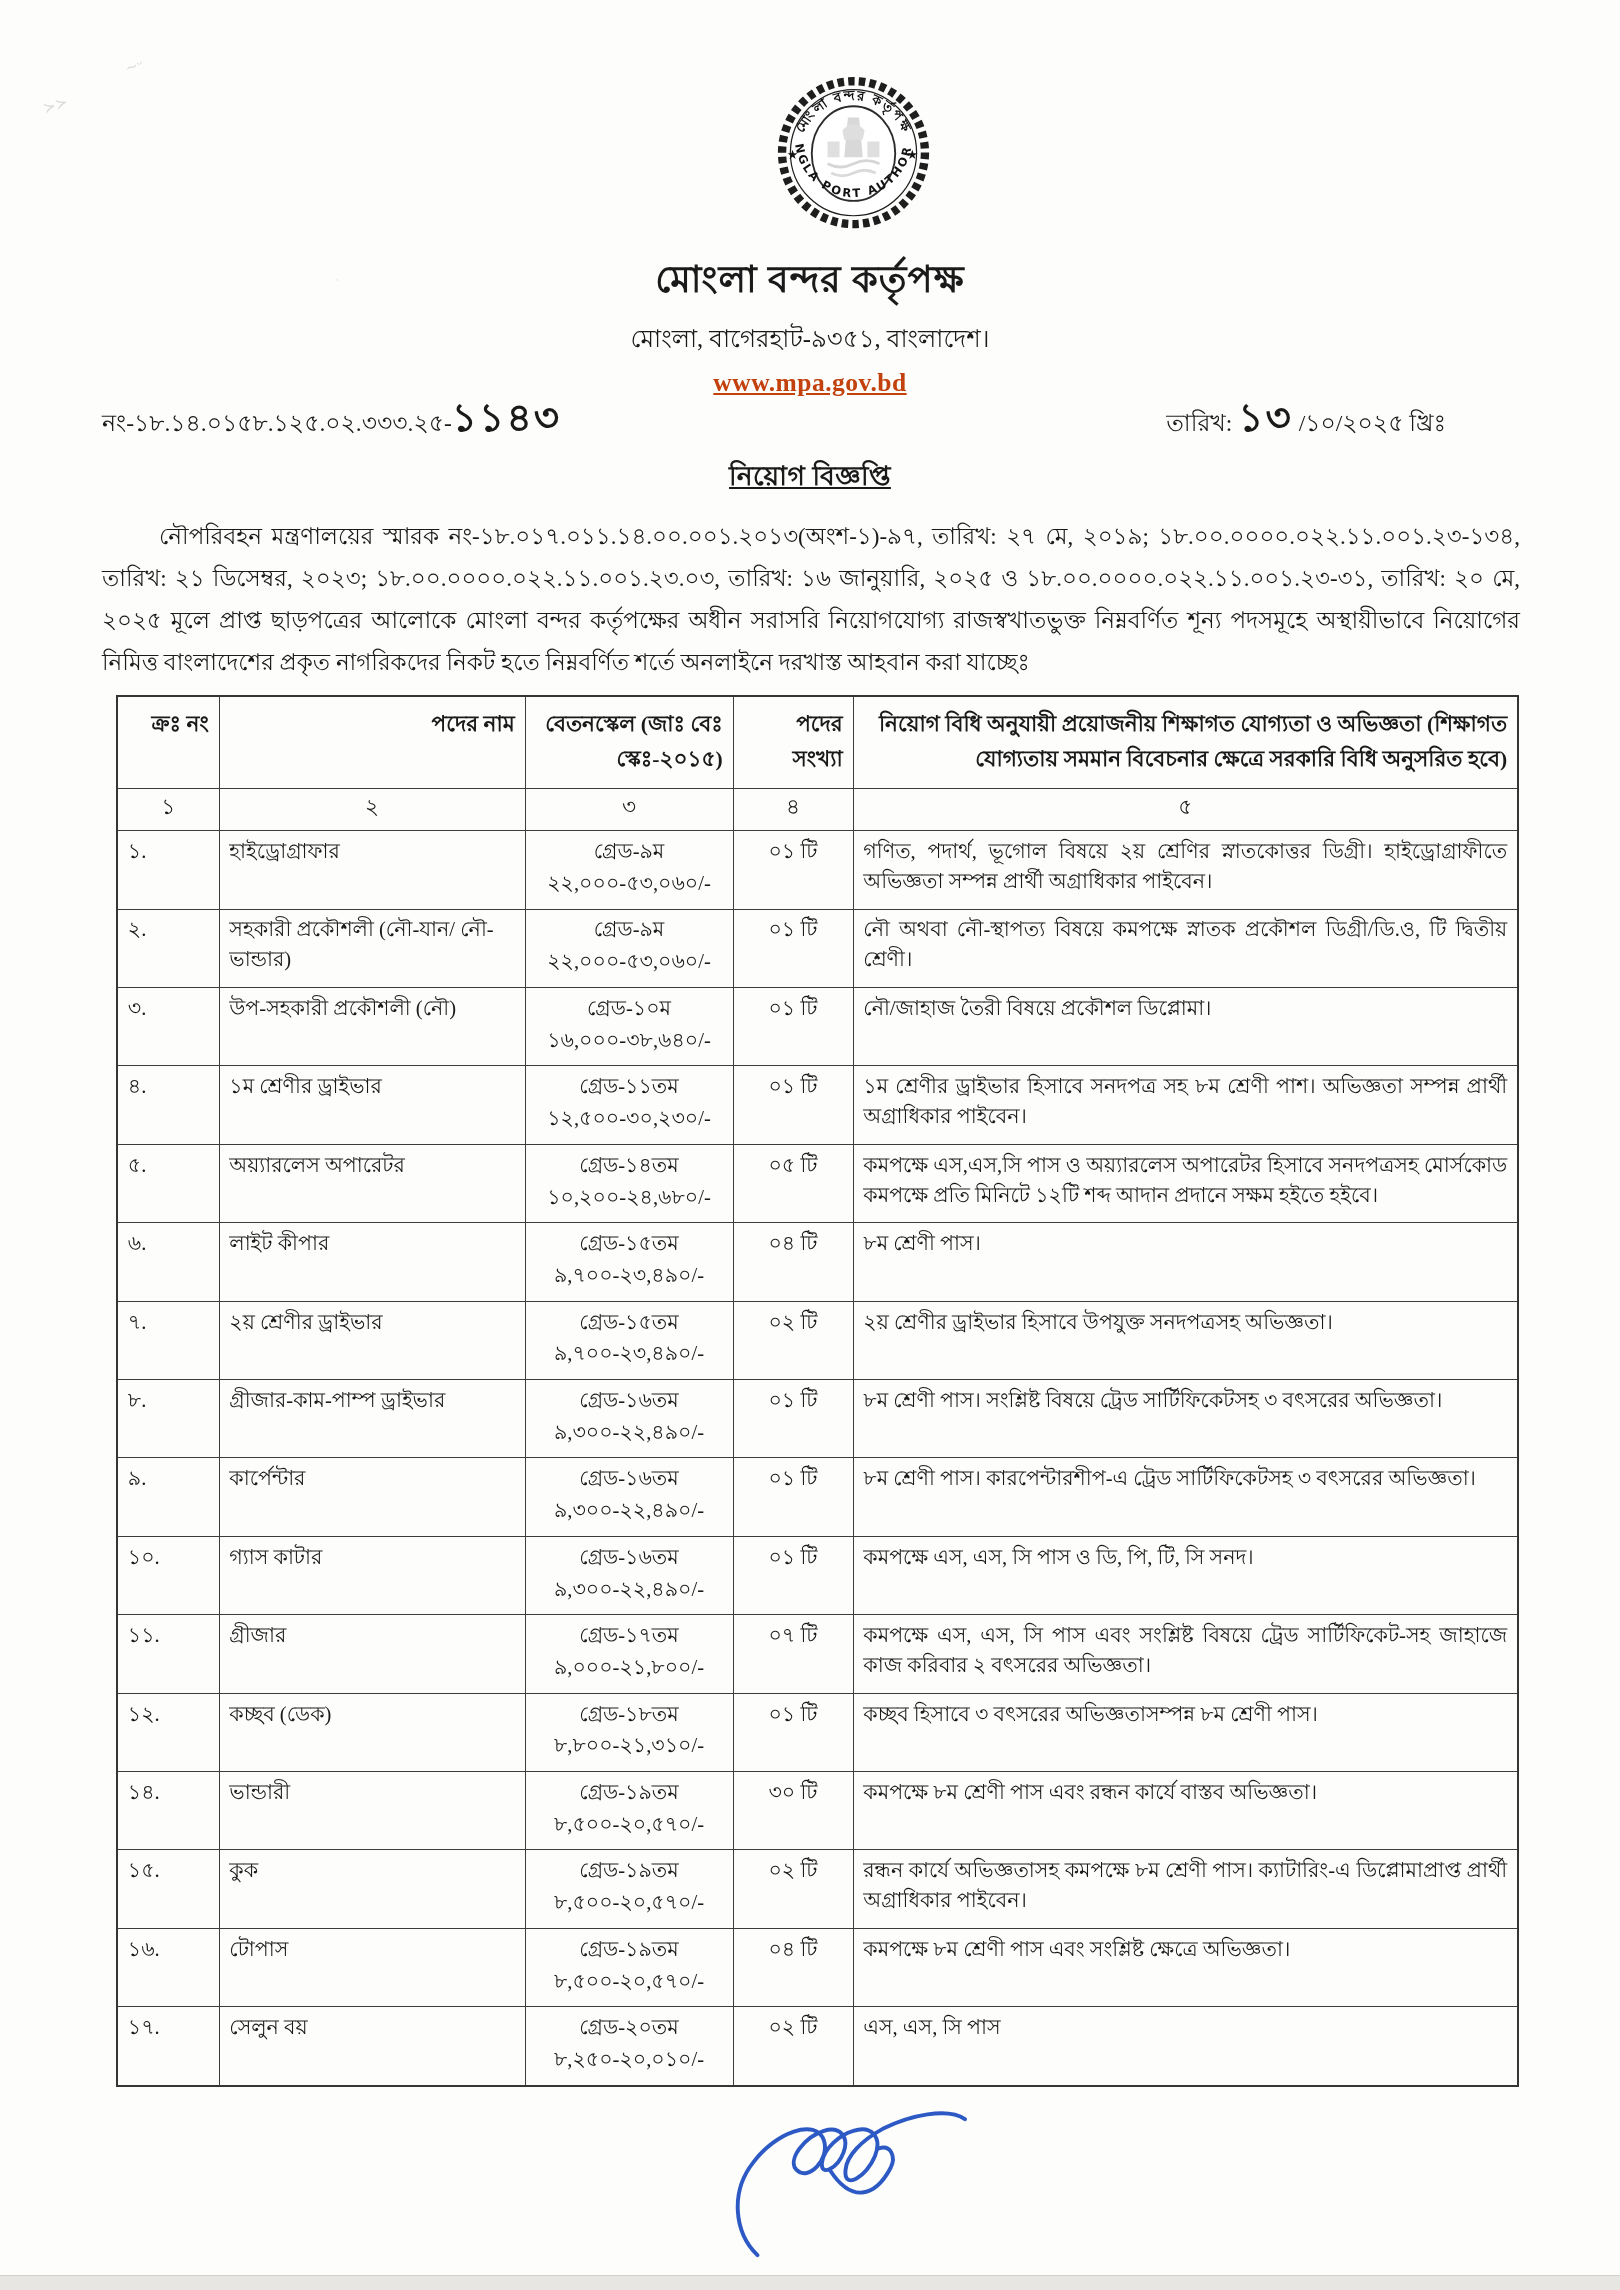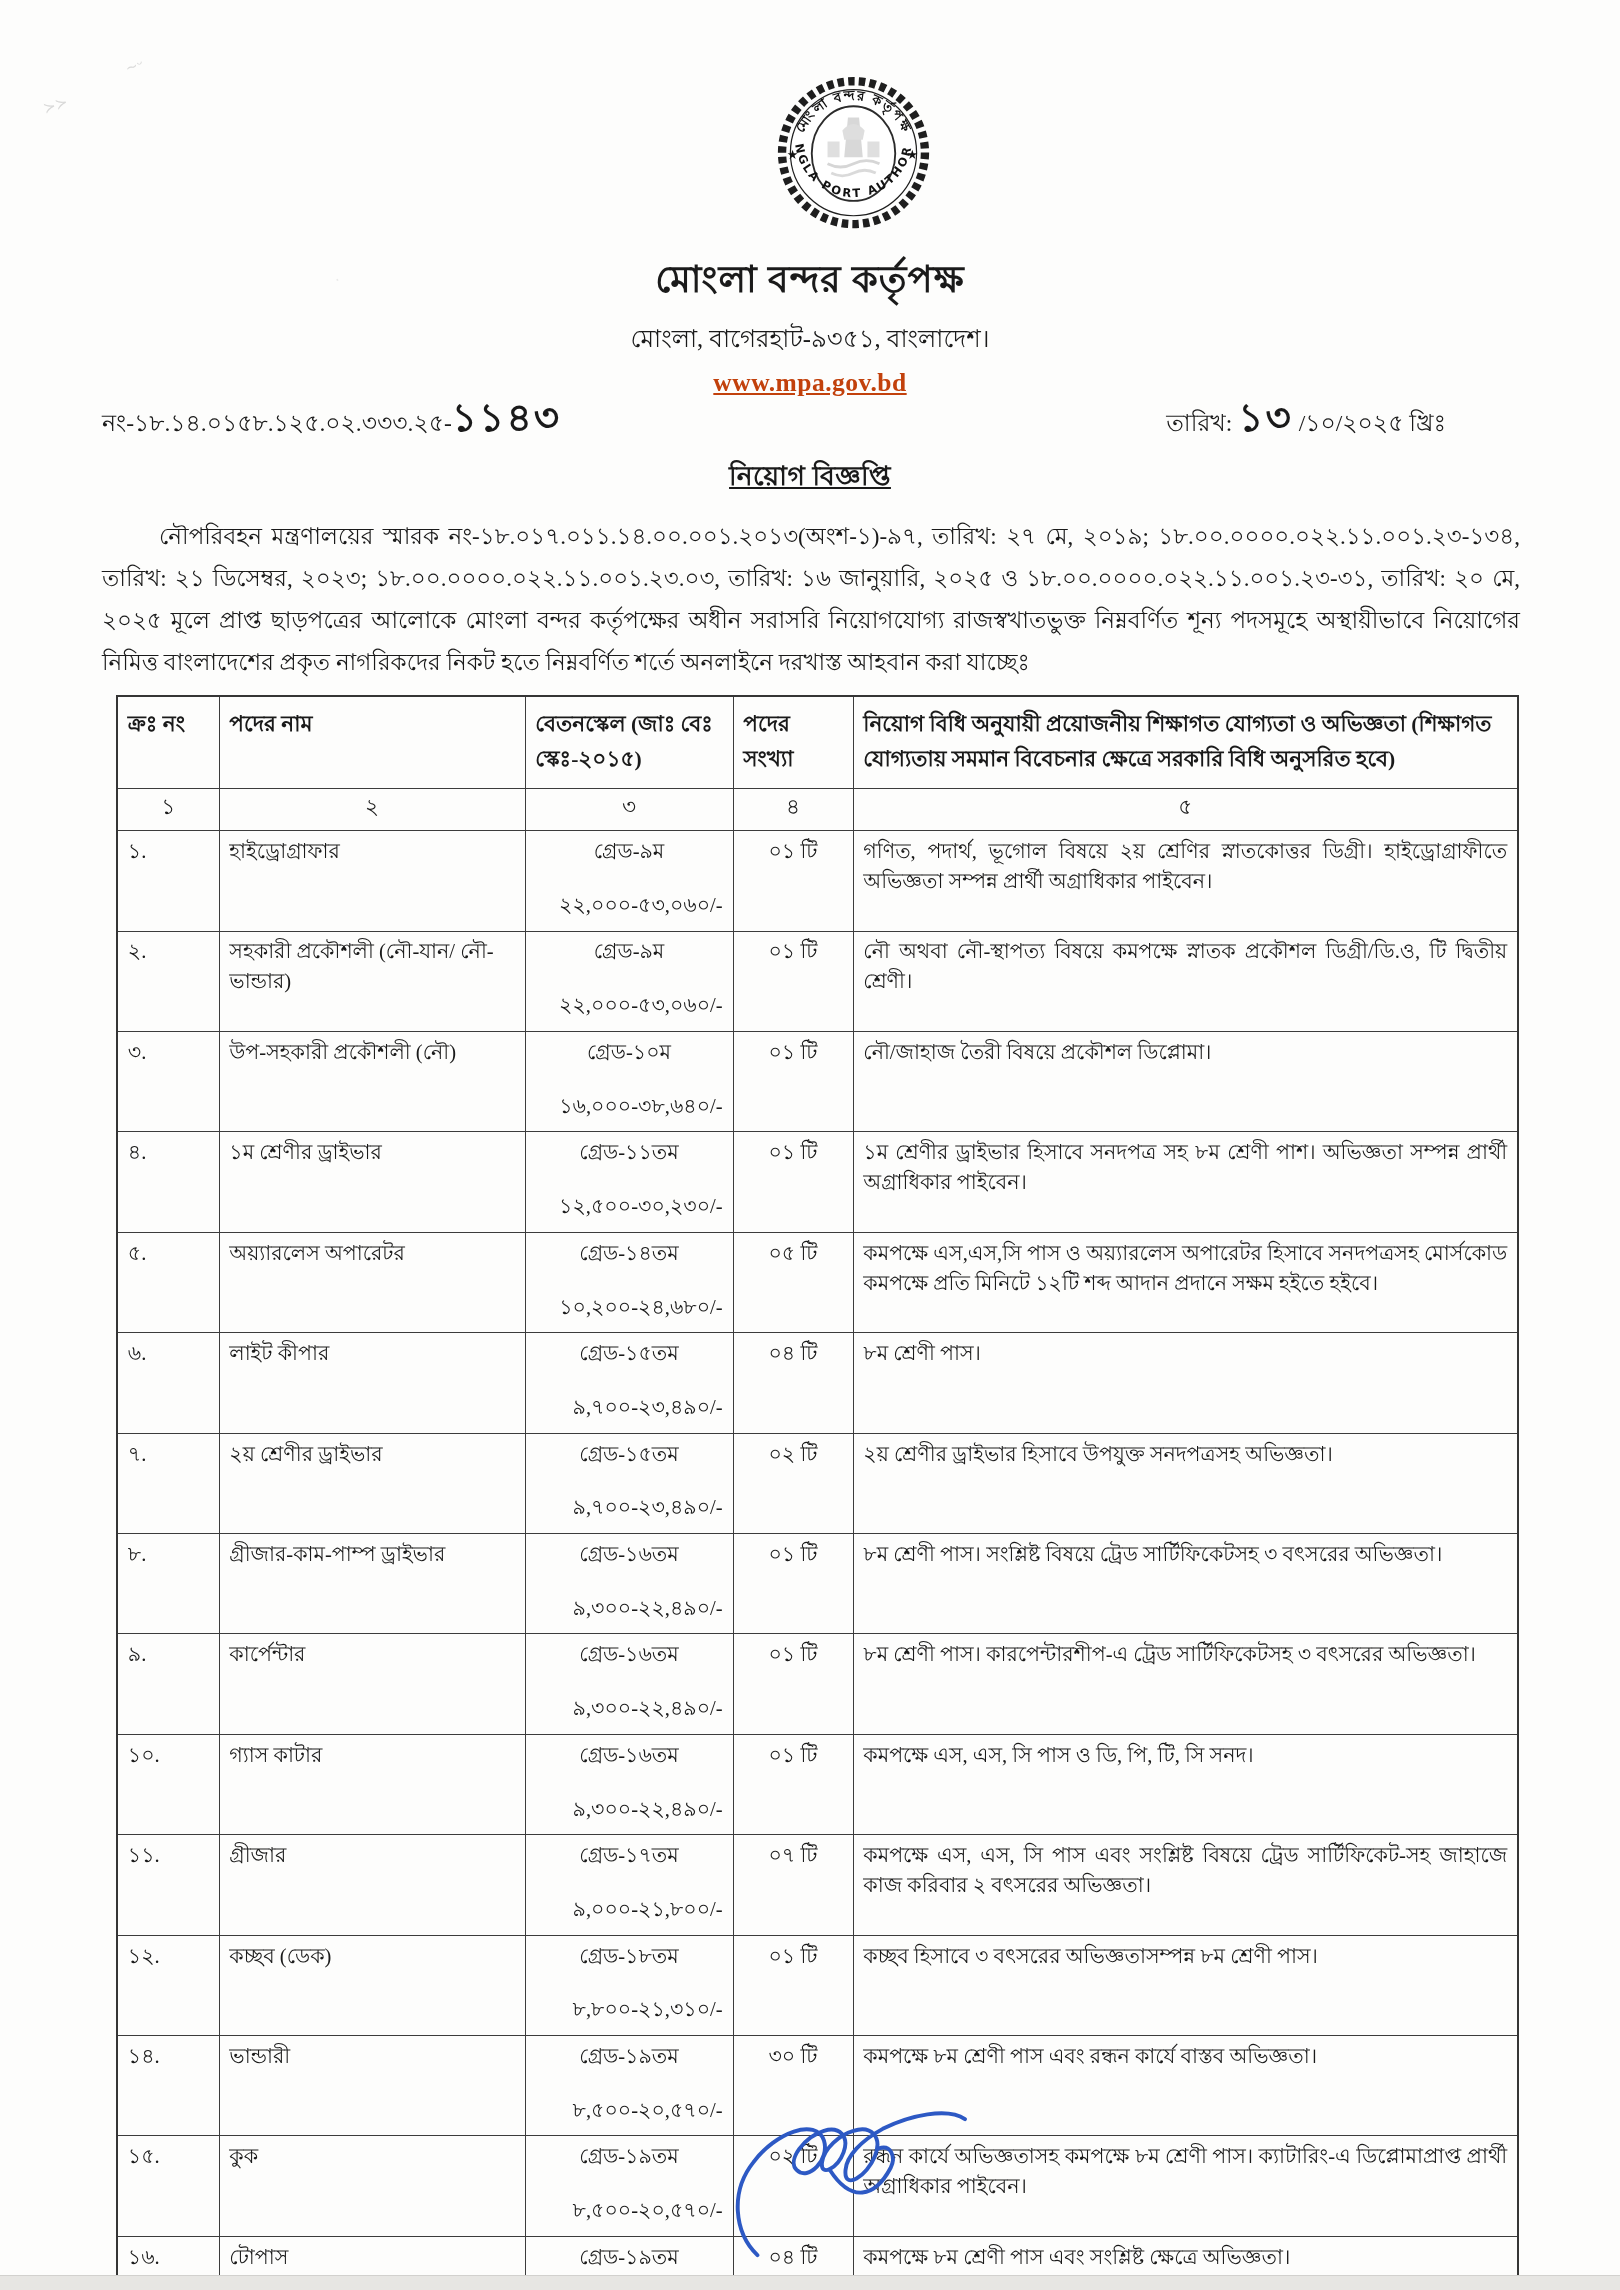--- a/index.html
+++ b/index.html
@@ -31,26 +31,26 @@
     font-size:23px; line-height:1.82; text-align:justify; text-indent:57px;
   }
   
   table.tbl {
     border-collapse:collapse; table-layout:fixed;
     width:1400px; margin:11.8px 0 0 116px;
     border:2px solid #353535;
   }
   .tbl col.w1{width:102px} .tbl col.w2{width:306px} .tbl col.w3{width:208px} .tbl col.w4{width:120px} .tbl col.w5{width:665px}
   .tbl th, .tbl td { border:1.6px solid #3c3c3c; vertical-align:top; }
-  .tbl th { font-size:21.6px; font-weight:bold; text-align:left; padding:9.8px 9.8px 11.8px; line-height:1.6; }
+  .tbl th { font-size:21.6px; font-weight:bold; text-align:right; padding:9.8px 9.8px 11.8px; line-height:1.6; }
   .tbl td { font-size:20.6px; line-height:1.45; padding:5.9px 9.8px 9.8px; }
   .num-row td { text-align:center; font-size:21.6px; padding:2.9px 0 6.9px; }
   .c-sl   { text-align:left; padding-left:15.7px; }
   .c-scale{ text-align:center; }
-  .scale-val { margin-top:24px; white-space:nowrap;text-align:right; }
+  .scale-val { margin-top:2px; white-space:nowrap; }
   .c-count{ text-align:center; white-space:nowrap; }
   .c-qual { text-align:justify; }
   
   .signature { position:absolute; left:714px; top:2076px; }
   .pencil-mark { position:absolute; color:#c6c6c6; opacity:.65; font-size:14.7px; transform:rotate(-18deg); font-family:"DejaVu Sans",sans-serif; }
   .pm1 { left:125px; top:57px; }
   .pm2 { left:43px;  top:96px; }
   .pm3 { left:335px; top:271px; opacity:.35; }
   .scan-bottom { position:absolute; left:0; bottom:0; width:100%; height:14.7px; background:#e7e6e3; border-top:1px solid #d2d1ce; }
 </style>

